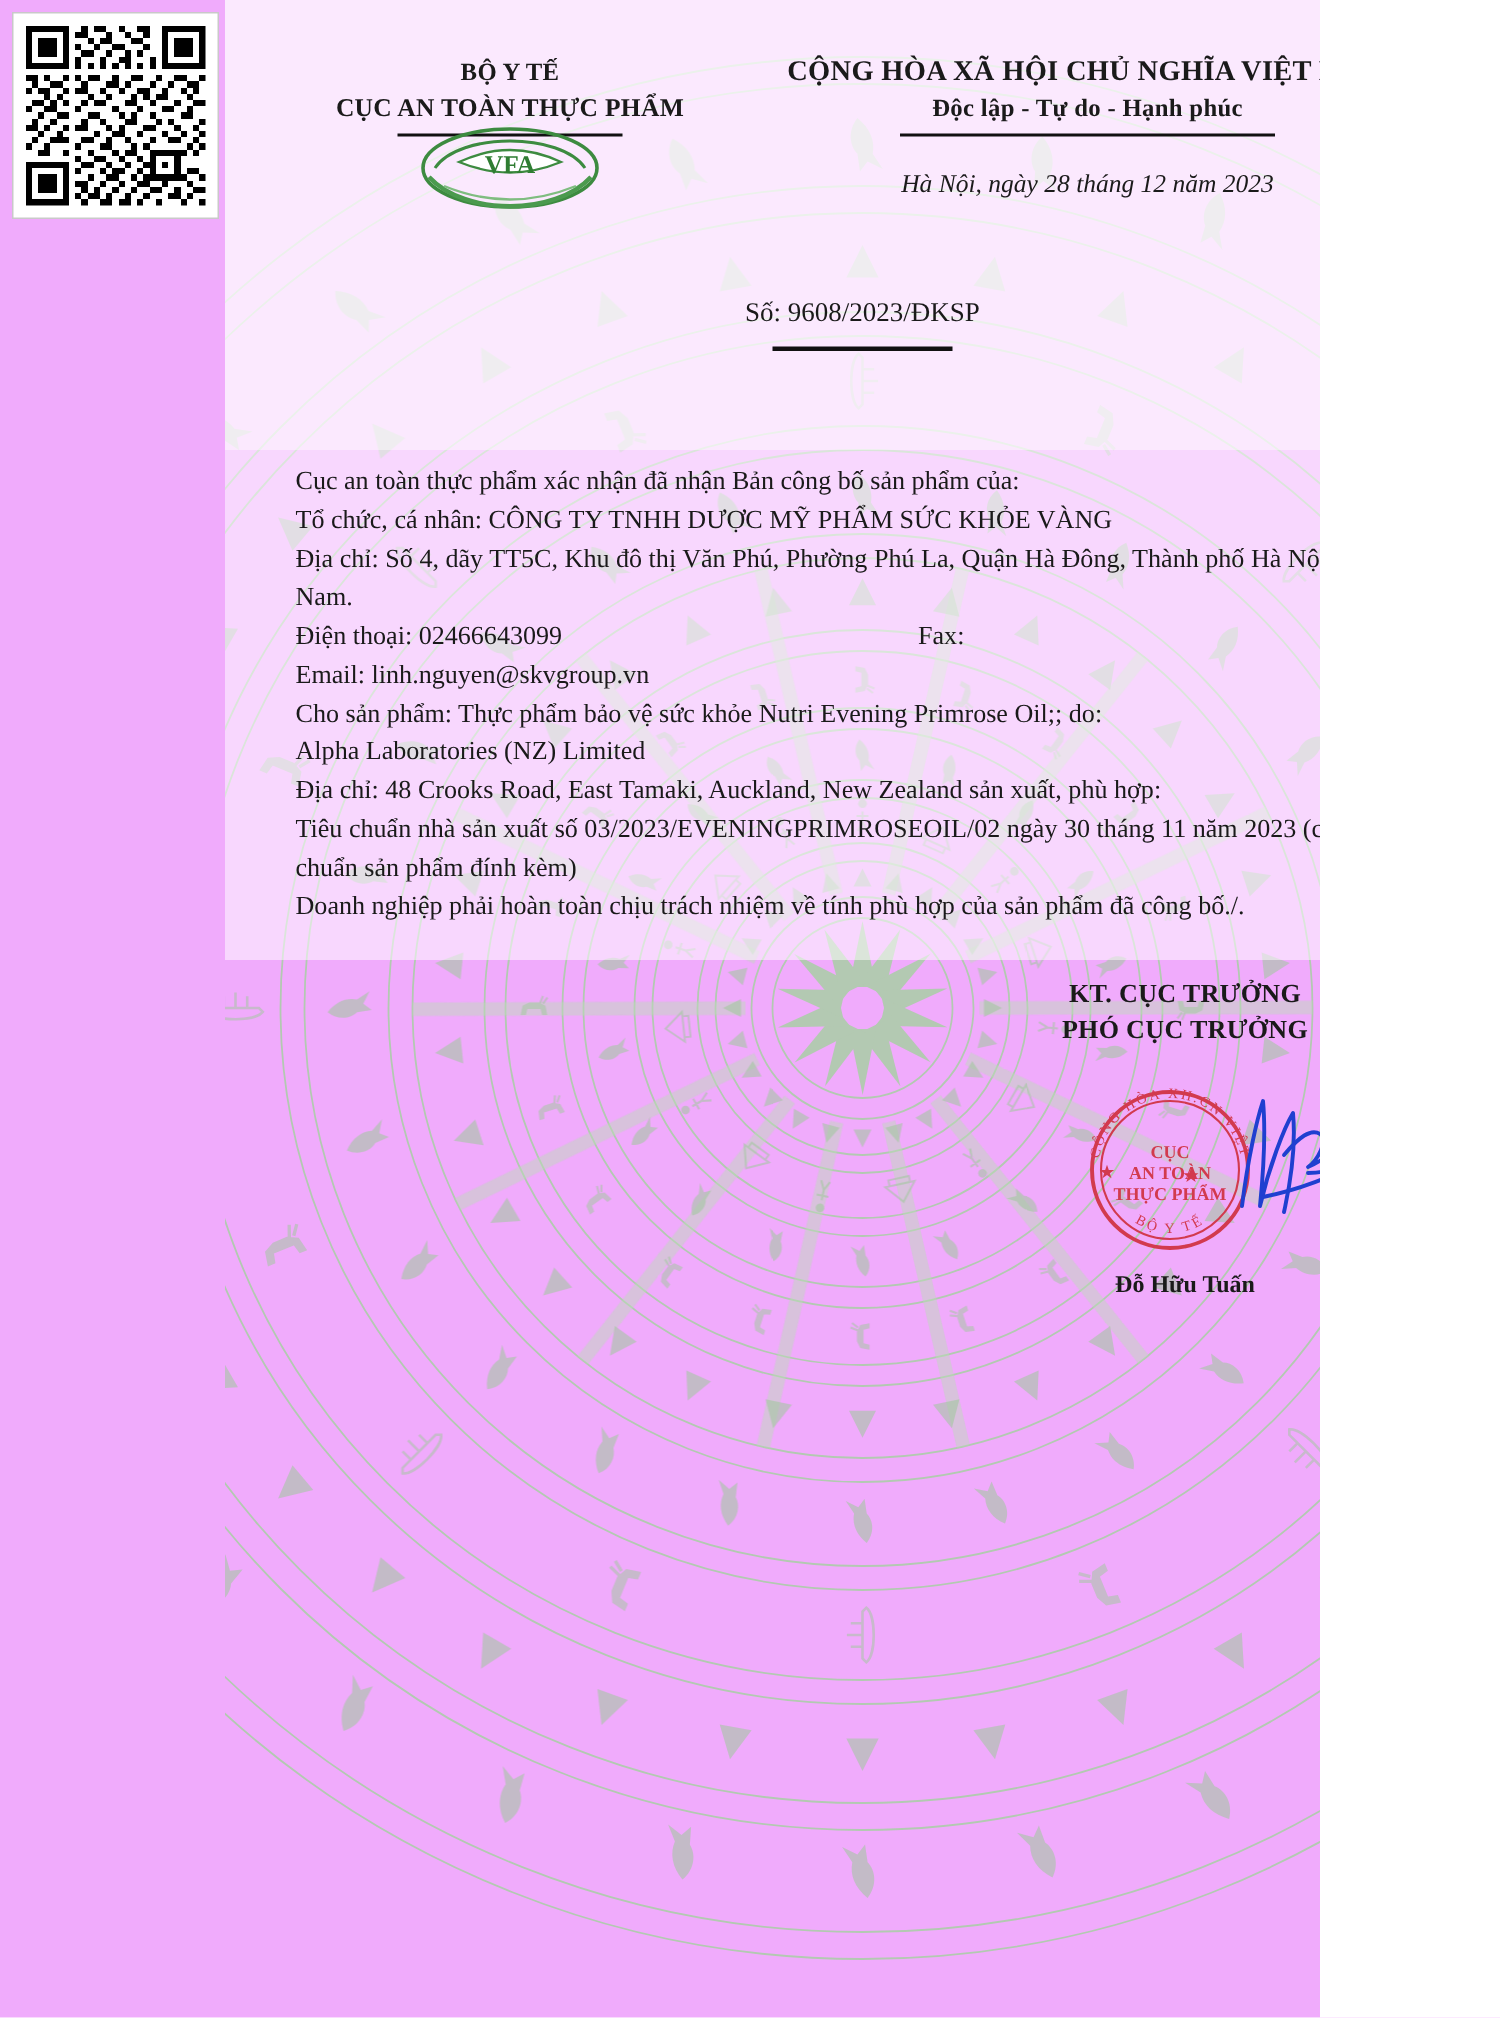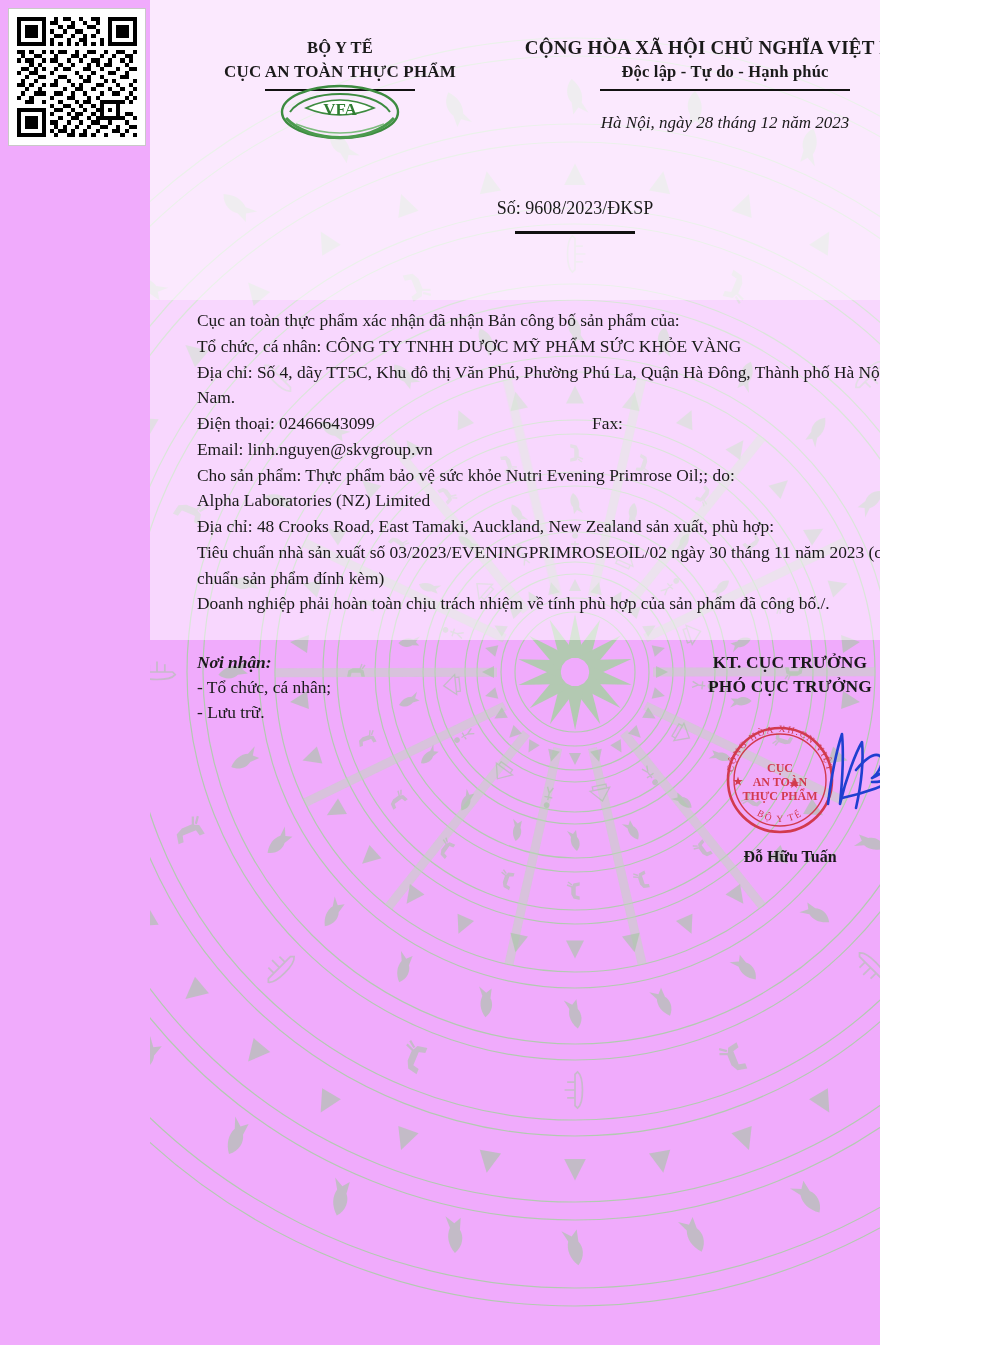--- a/index.html
+++ b/index.html
@@ -130,20 +130,21 @@
     position: absolute;
     left: 197px;
     top: 308px;
     width: 770px;
     font-size: 17.4px;
     line-height: 1.48;
   }
   #body-block p { margin: 0; }
   .fax-line {
     display: flex;
+    gap: 20px;
   }
   .fax-line .phone { width: 395px; }
 
   
   #recipients {
     position: absolute;
     left: 197px;
     top: 650px;
     font-size: 17.4px;
     line-height: 1.45;
@@ -1229,25 +1230,20 @@
       <span>Fax:</span>
     </div>
     <p>Email: linh.nguyen@skvgroup.vn</p>
     <p>Cho sản phẩm: Thực phẩm bảo vệ sức khỏe Nutri Evening Primrose Oil;; do:</p>
     <p>Alpha Laboratories (NZ) Limited</p>
     <p>Địa chỉ: 48 Crooks Road, East Tamaki, Auckland, New Zealand sản xuất, phù hợp:</p>
     <p>Tiêu chuẩn nhà sản xuất số 03/2023/EVENINGPRIMROSEOIL/02 ngày 30 tháng 11 năm 2023 (có bản tiêu chuẩn sản phẩm đính kèm)</p>
     <p>Doanh nghiệp phải hoàn toàn chịu trách nhiệm về tính phù hợp của sản phẩm đã công bố./.</p>
   </div>
 
-  <div id="recipients">
-    <div class="rtitle">Nơi nhận:</div>
-    <div>- Tổ chức, cá nhân;</div>
-    <div>- Lưu trữ.</div>
-  </div>
 
   <div id="signblock">
     <div class="s1">KT. CỤC TRƯỞNG</div>
     <div class="s2">PHÓ CỤC TRƯỞNG</div>
   </div>
 
   <div id="seal">
     <svg width="124" height="124" viewBox="0 0 124 124" xmlns="http://www.w3.org/2000/svg">
       <defs>
         <path id="sealTop" d="M 14,62 A 48,48 0 0 1 110,62"></path>

